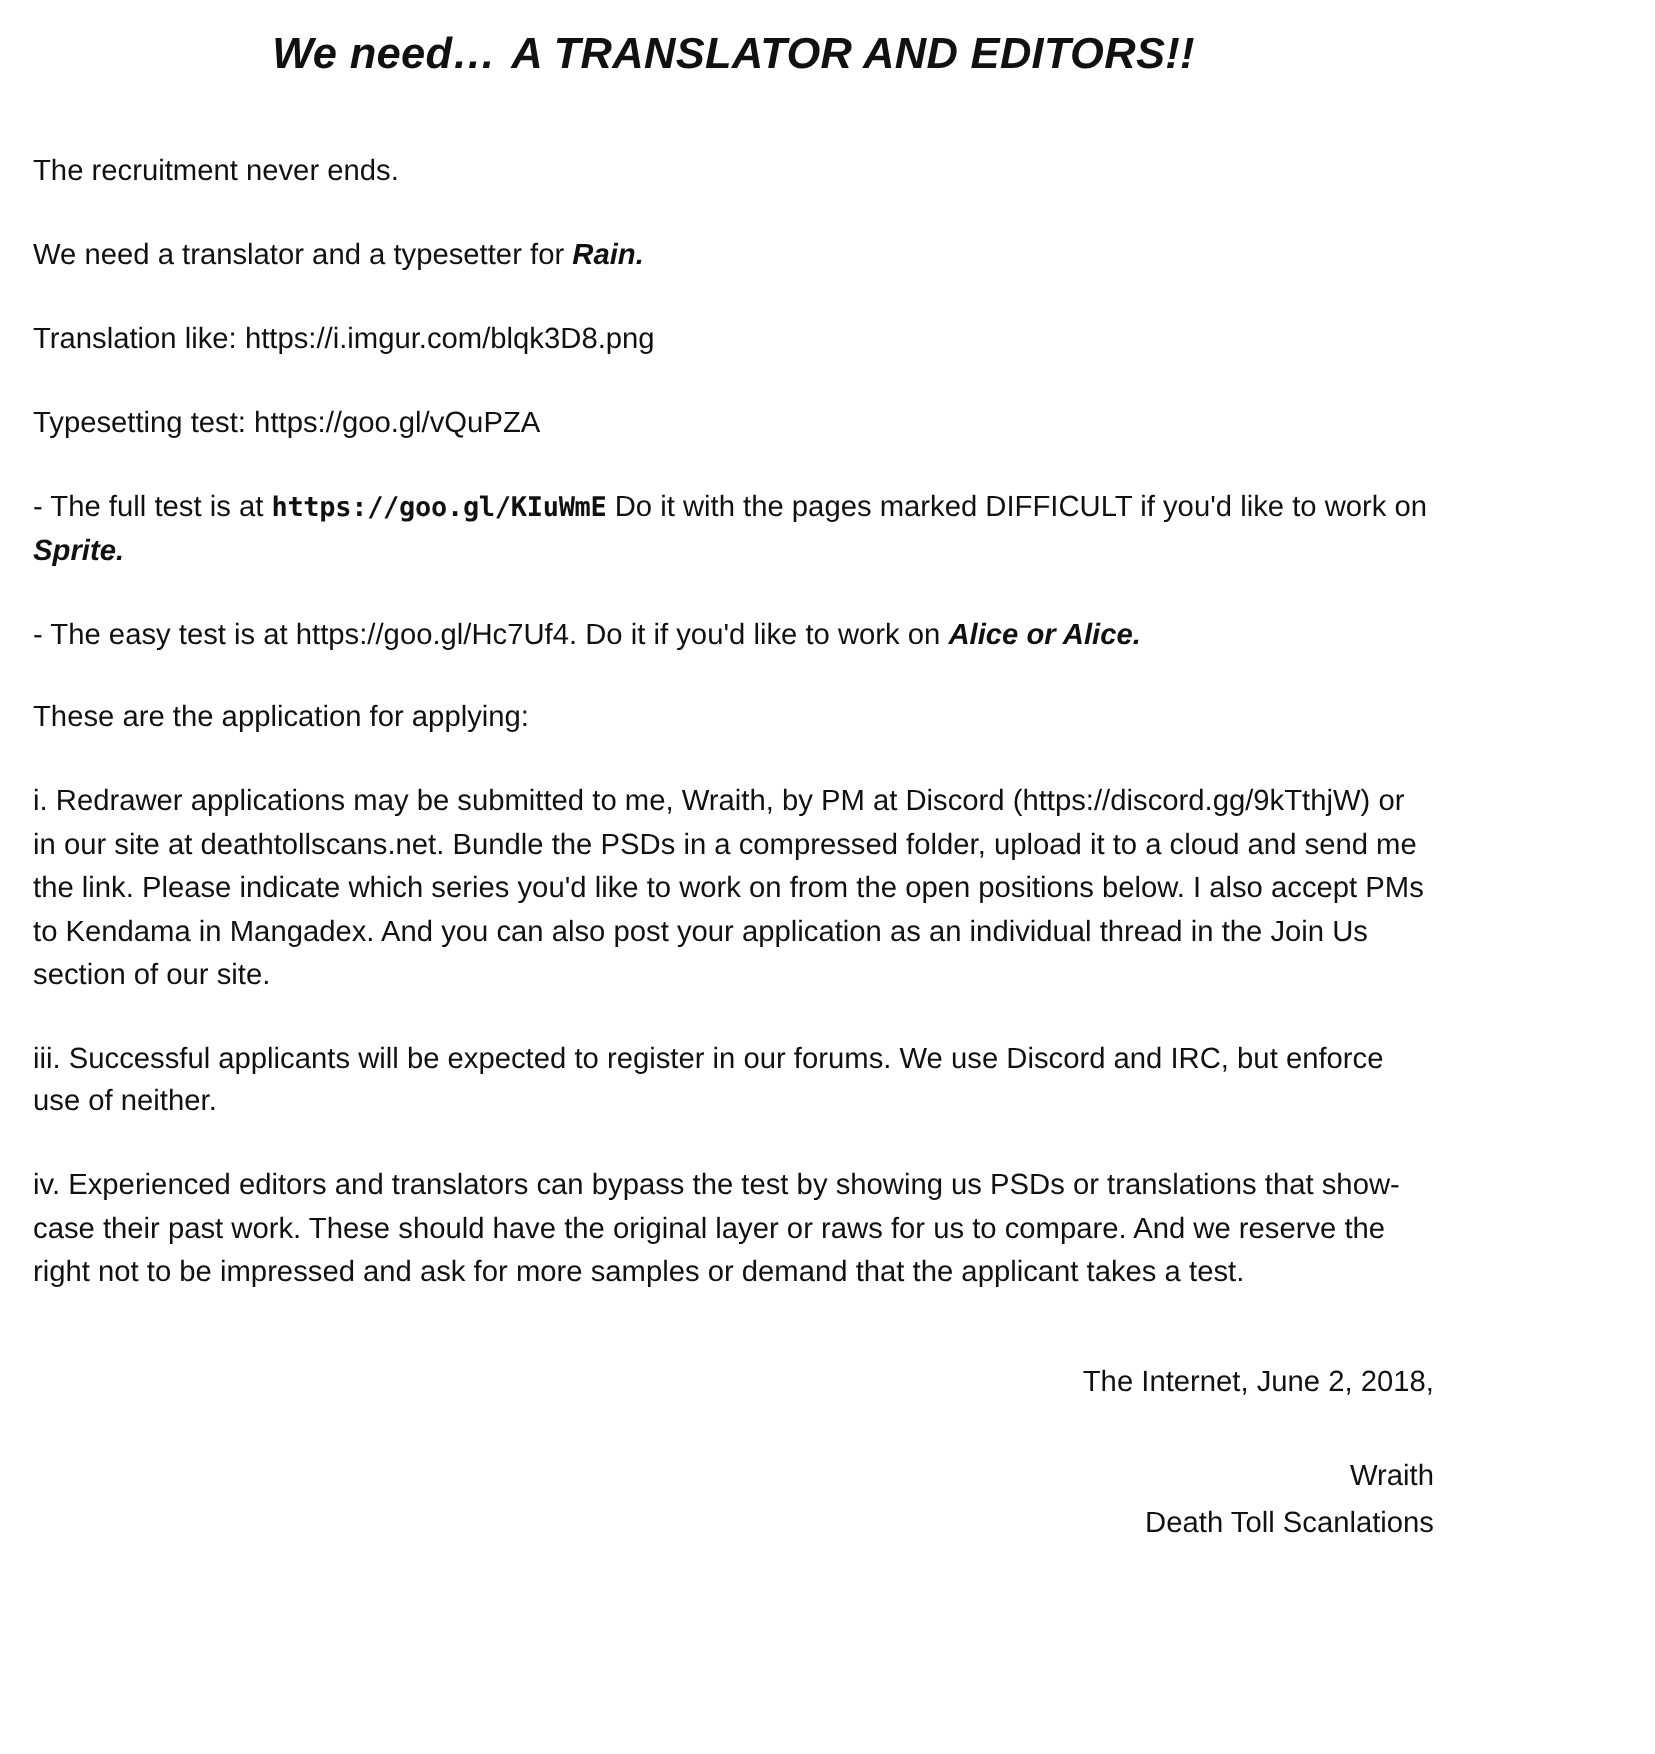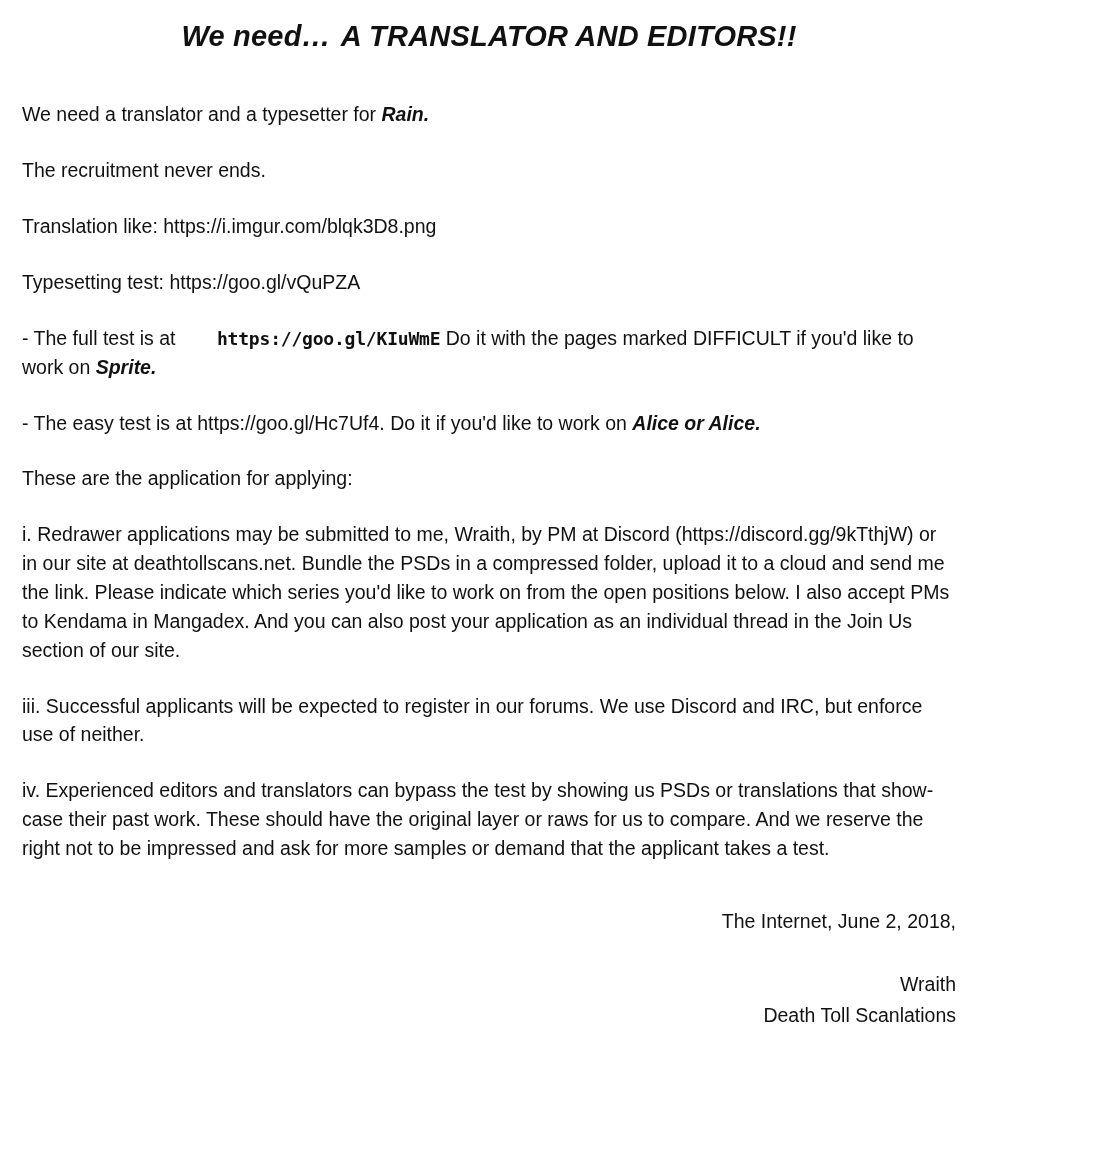--- a/index.html
+++ b/index.html
@@ -47,21 +47,20 @@
     font-style: italic;
   }
   .b {
     font-weight: bold;
   }
   .mono {
     font-family: "DejaVu Sans Mono", monospace;
     font-weight: bold;
     font-size: 18px;
     letter-spacing: -0.2px;
-    margin-left: 36px;
   }
   .sign-block {
     margin-top: 44px;
     text-align: right;
     font-size: 19.5px;
     line-height: 1.5;
   }
   .sign-date {
     margin-bottom: 34px;
   }
@@ -77,25 +76,25 @@
 
 <div class="page">
 
   <h1 class="title">
     <span class="lead">We need…</span><span>A TRANSLATOR AND EDITORS!!</span>
   </h1>
 
   <div class="body-block">
 
     <p class="para">
-      <span>We need a translator and a typesetter for </span><span class="bi">Rain.</span>
+      <span>The recruitment never ends.</span>
     </p>
 
     <p class="para">
-      <span>The recruitment never ends.</span>
+      <span>We need a translator and a typesetter for </span><span class="bi">Rain.</span>
     </p>
 
     <p class="para">
       <span>Translation like: https://i.imgur.com/blqk3D8.png</span>
     </p>
 
     <p class="para">
       <span>Typesetting test: https://goo.gl/vQuPZA</span>
     </p>
 

